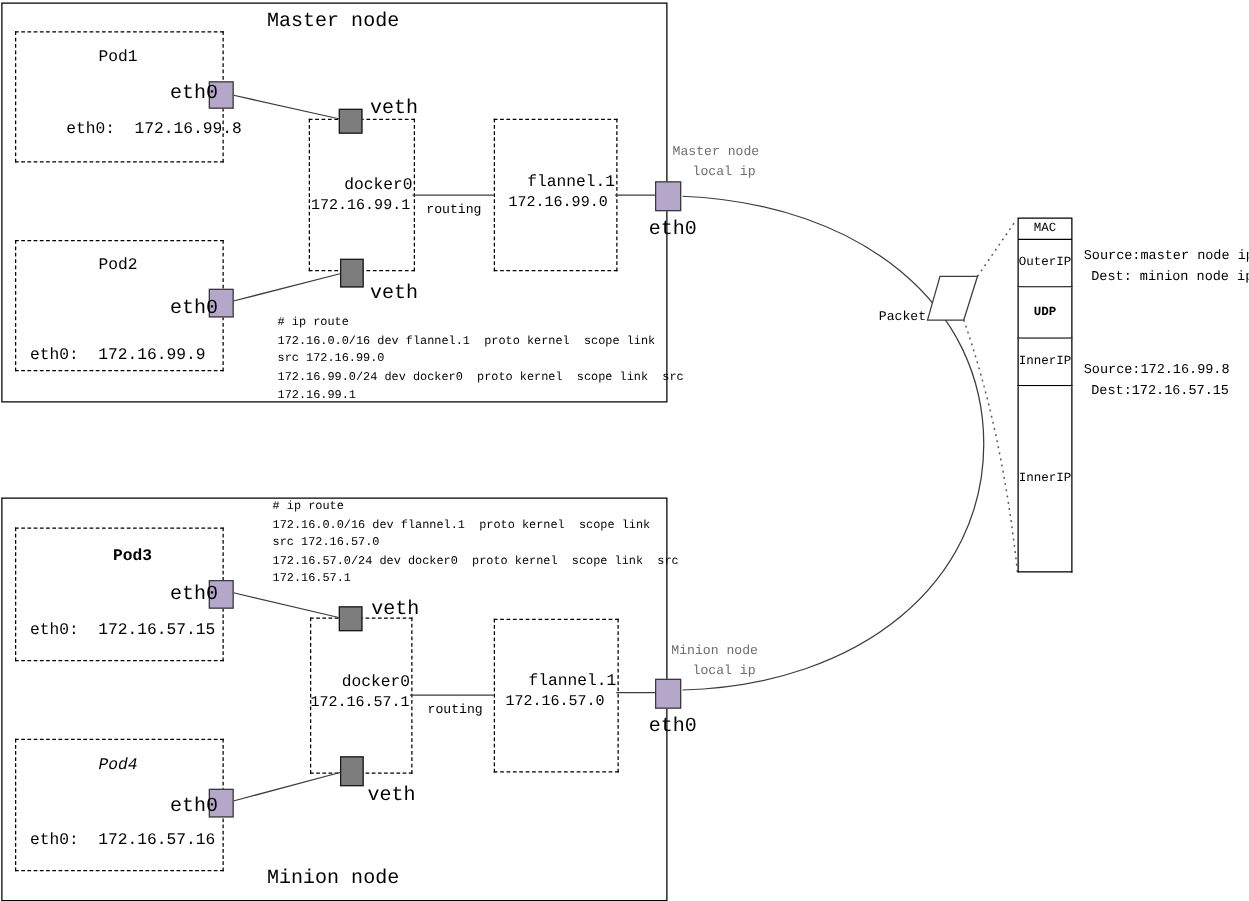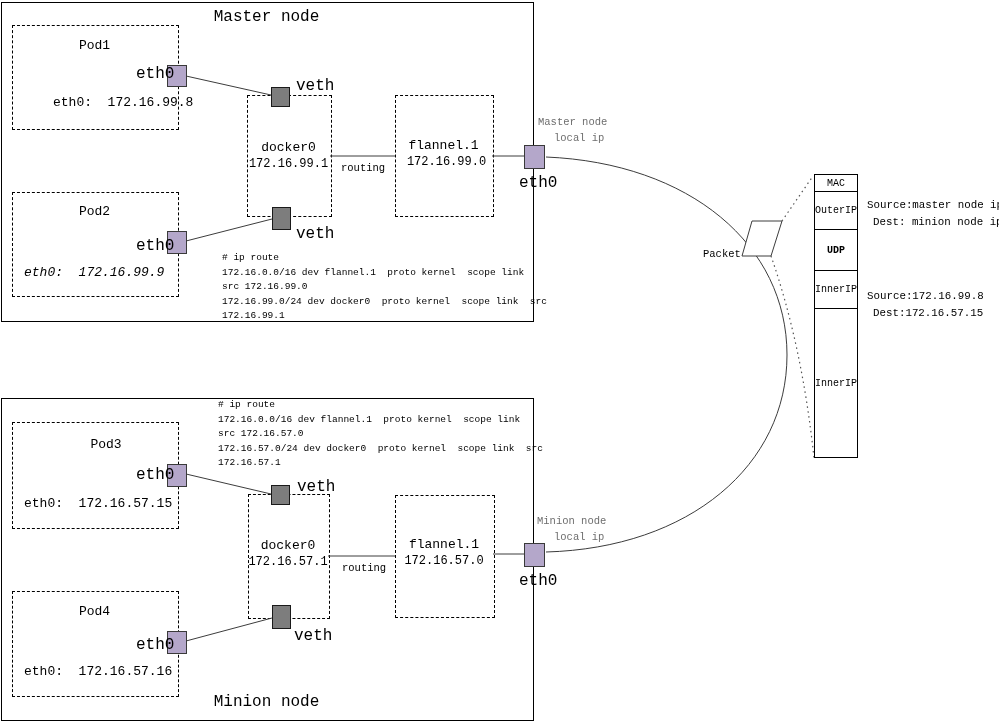--- a/index.html
+++ b/index.html
@@ -7,21 +7,21 @@
     position:relative;width:999px;height:721px;background:#fff;overflow:hidden;
     font-family:"Liberation Mono","DejaVu Sans Mono",monospace;color:#000;
   }
   .abs{position:absolute;}
   .t{white-space:pre;line-height:1.25;}
   .nodebox{border:1px solid #000;background:transparent;z-index:1;}
   .dashbox{border:1px dashed #000;background:transparent;z-index:1;}
   .title{font-size:16px;text-align:center;z-index:4;}
   .podname{font-size:13px;text-align:center;z-index:4;}
   .podip{font-size:13px;z-index:4;}
-  .ifname{font-size:13px;text-align:center;z-index:4;}
+  .ifname{font-size:13px;text-align:right;z-index:4;}
   .ifip{font-size:12px;text-align:center;z-index:4;}
   .small{font-size:16px;z-index:4;}
   .tiny{font-size:10.5px;z-index:4;}
   .route{font-size:9.5px;z-index:4;}
   .route div{height:14.5px;white-space:pre;}
   .gray{color:#6e6e6e;}
   .sq{z-index:3;}
   .eth-sq{background:#b4a7ca;border:1px solid #3a3a3a;}
   .veth-sq{background:#7d7d7d;border:1px solid #1a1a1a;}
   .layer{box-sizing:border-box;border:1px solid #000;border-top:none;background:#fff;
@@ -61,21 +61,21 @@
   <div class="abs dashbox" style="left:12px;top:25px;width:165px;height:103px;"></div>
   <div class="abs podname t" style="left:12px;top:38px;width:165px;">Pod1</div>
   <div class="abs small t" style="left:136px;top:64px;width:30px;text-align:right;">eth0</div>
   <div class="abs sq eth-sq" style="left:167px;top:65px;width:18px;height:20px;"></div>
   <div class="abs podip t" style="left:24px;top:95px;margin-left:29px;">eth0:  172.16.99.8</div>
 
   <div class="abs dashbox" style="left:12px;top:192px;width:165px;height:103px;"></div>
   <div class="abs podname t" style="left:12px;top:204px;width:165px;">Pod2</div>
   <div class="abs small t" style="left:136px;top:236px;width:30px;text-align:right;">eth0</div>
   <div class="abs sq eth-sq" style="left:167px;top:231px;width:18px;height:21px;"></div>
-  <div class="abs podip t" style="left:24px;top:265px;font-style:italic;">eth0:  172.16.99.9</div>
+  <div class="abs podip t" style="left:24px;top:276px;">eth0:  172.16.99.9</div>
 
   <div class="abs dashbox" style="left:247px;top:95px;width:83px;height:120px;"></div>
   <div class="abs ifname t" style="left:247px;top:140px;width:83px;">docker0</div>
   <div class="abs ifip t" style="left:240px;top:157px;width:97px;">172.16.99.1</div>
   <div class="abs sq veth-sq" style="left:271px;top:87px;width:17px;height:18px;"></div>
   <div class="abs small t" style="left:296px;top:76px;">veth</div>
   <div class="abs sq veth-sq" style="left:272px;top:207px;width:17px;height:21px;"></div>
   <div class="abs small t" style="left:296px;top:224px;">veth</div>
   <div class="abs tiny t" style="left:341px;top:162px;">routing</div>
 
@@ -101,27 +101,27 @@
 
   <div class="abs route" style="left:218px;top:399px;">
     <div># ip route</div>
     <div>172.16.0.0/16 dev flannel.1  proto kernel  scope link</div>
     <div>src 172.16.57.0</div>
     <div>172.16.57.0/24 dev docker0  proto kernel  scope link  src</div>
     <div>172.16.57.1</div>
   </div>
 
   <div class="abs dashbox" style="left:12px;top:422px;width:165px;height:105px;"></div>
-  <div class="abs podname t" style="left:12px;top:437px;width:188px;">Pod3</div>
+  <div class="abs podname t" style="left:12px;top:437px;width:188px;font-weight:bold;">Pod3</div>
   <div class="abs small t" style="left:136px;top:465px;width:30px;text-align:right;">eth0</div>
   <div class="abs sq eth-sq" style="left:167px;top:464px;width:18px;height:21px;"></div>
   <div class="abs podip t" style="left:24px;top:496px;">eth0:  172.16.57.15</div>
 
   <div class="abs dashbox" style="left:12px;top:591px;width:165px;height:104px;"></div>
-  <div class="abs podname t" style="left:12px;top:604px;width:165px;">Pod4</div>
+  <div class="abs podname t" style="left:12px;top:604px;width:165px;font-style:italic;">Pod4</div>
   <div class="abs small t" style="left:136px;top:635px;width:30px;text-align:right;">eth0</div>
   <div class="abs sq eth-sq" style="left:167px;top:631px;width:18px;height:21px;"></div>
   <div class="abs podip t" style="left:24px;top:664px;">eth0:  172.16.57.16</div>
 
   <div class="abs dashbox" style="left:248px;top:494px;width:80px;height:123px;"></div>
   <div class="abs ifname t" style="left:248px;top:538px;width:80px;">docker0</div>
   <div class="abs ifip t" style="left:240px;top:555px;width:96px;">172.16.57.1</div>
   <div class="abs sq veth-sq" style="left:271px;top:485px;width:17px;height:18px;"></div>
   <div class="abs small t" style="left:297px;top:477px;">veth</div>
   <div class="abs sq veth-sq" style="left:272px;top:605px;width:17px;height:22px;"></div>

